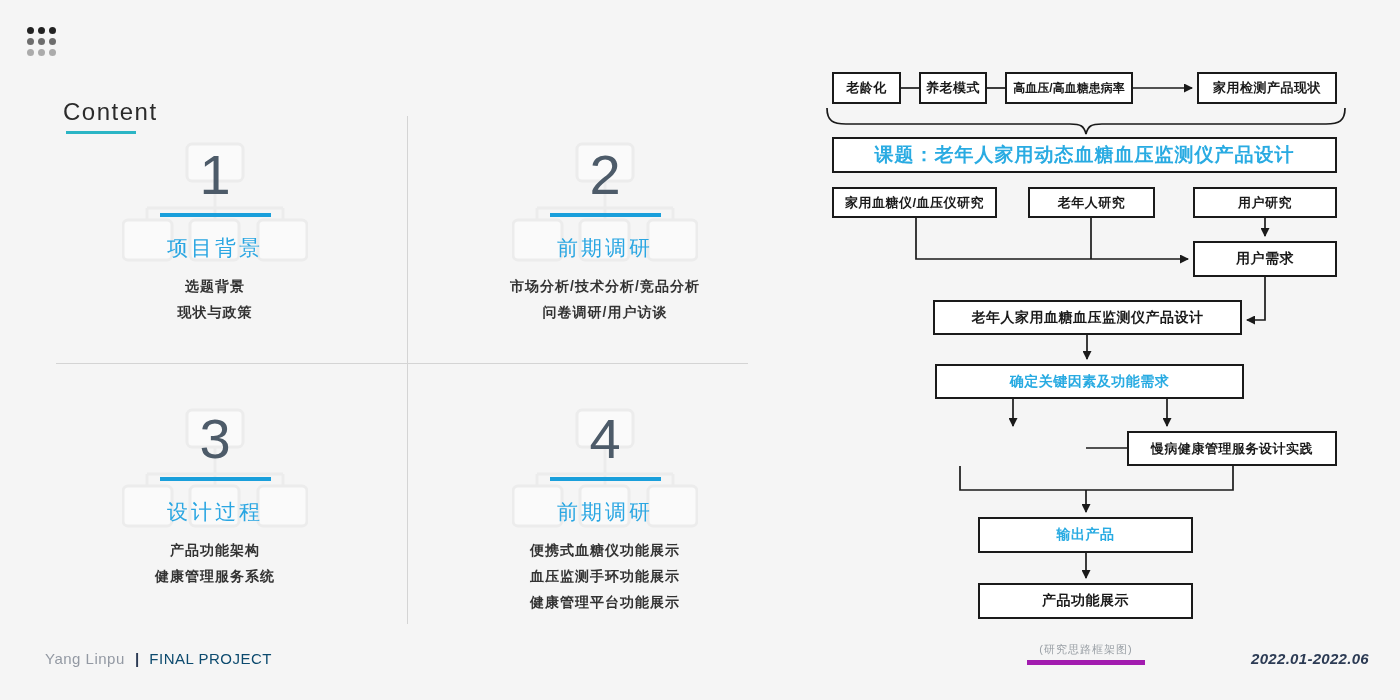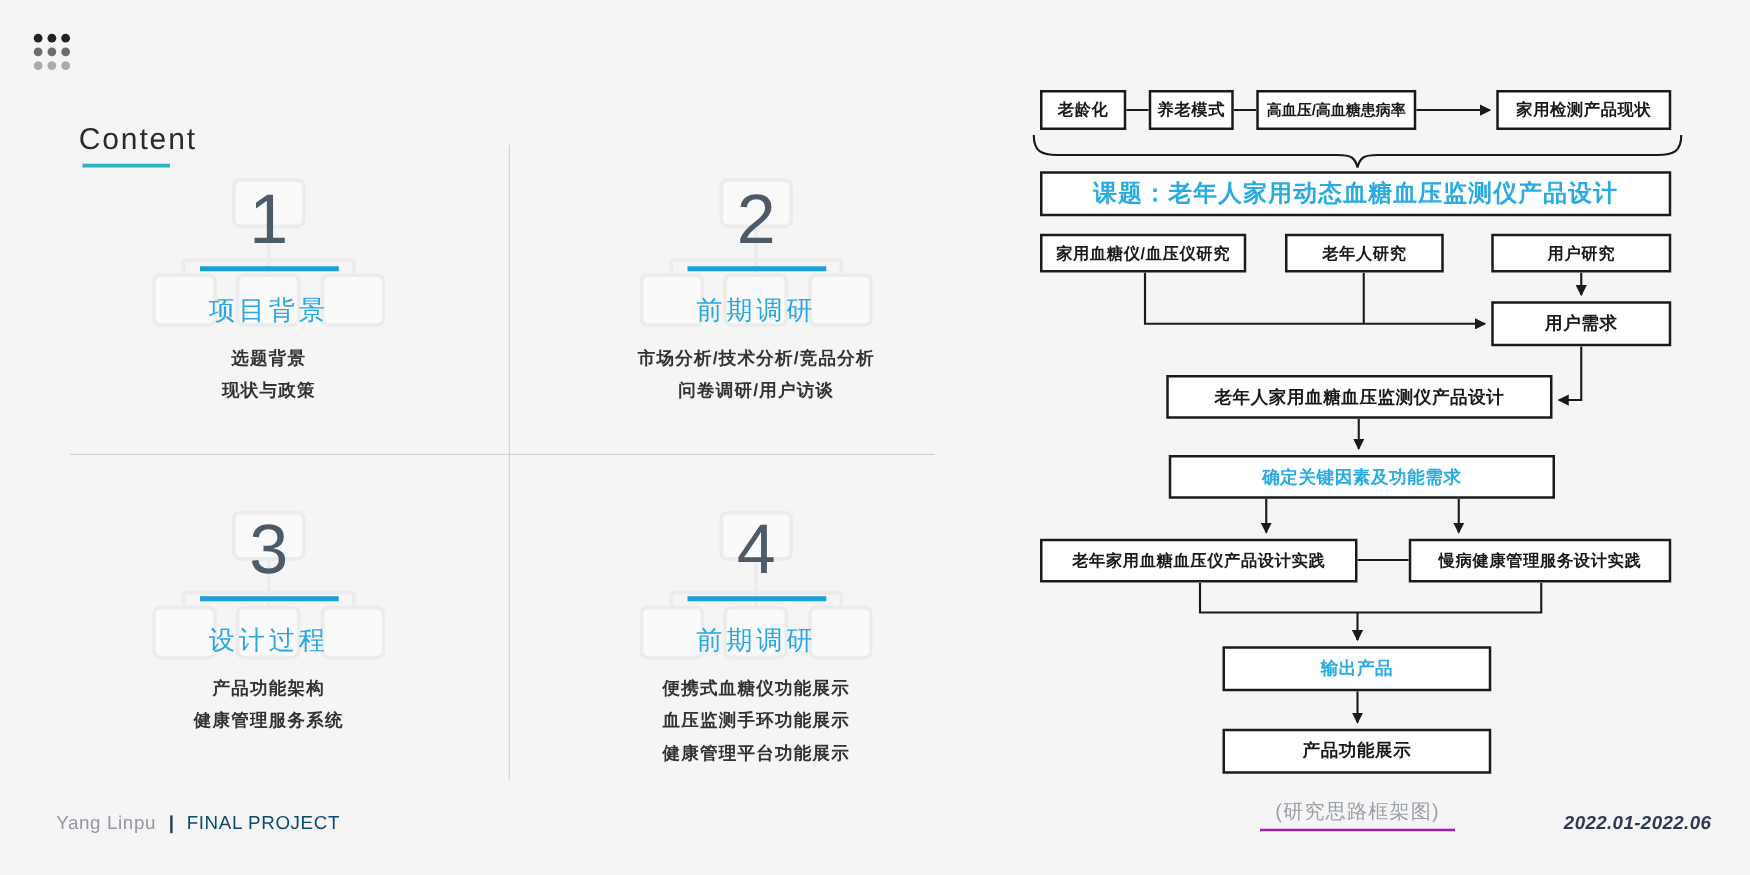--- a/index.html
+++ b/index.html
@@ -31,21 +31,21 @@
 
   
   .fc { position:absolute; left:800px; top:55px; width:560px; height:620px; }
   .fc svg.lines { position:absolute; left:0; top:0; pointer-events:none; }
   .fc .box { position:absolute; background:#fff; border:2px solid #1a1a1a; display:flex; align-items:center; justify-content:center; text-align:center; font-size:13px; font-weight:600; color:#1a1a1a; letter-spacing:0.5px; }
   .fc .box.blue { color:#29abe2; }
   .fc .box.fs12 { font-size:12px; letter-spacing:0; }
   .fc .box.fs14 { font-size:14px; }
   .fc .box.fs15 { font-size:19px; letter-spacing:1px; }
   .fc-caption { position:absolute; left:160px; top:584px; width:252px; text-align:center; }
-  .fc-caption span { display:inline-block; font-size:16px; color:#9aa0a6; letter-spacing:1px; border-bottom:2px solid #a21caf; padding:0 12px 3px 12px; }
+  .fc-caption span { display:inline-block; font-size:11px; color:#9aa0a6; letter-spacing:1px; border-bottom:5px solid #a21caf; padding:0 12px 3px 12px; }
 
   
   .footer-left { position:absolute; left:45px; top:650px; font-size:15px; }
   .footer-left .author { color:#9399a3; letter-spacing:0.5px; }
   .footer-left .sep { color:#2c3b54; font-weight:700; margin:0 6px; }
   .footer-left .project { color:#0c4a6e; font-weight:400; letter-spacing:0.5px; }
   .footer-right { position:absolute; right:31px; top:650px; font-size:15px; font-weight:700; font-style:italic; color:#2c3b54; letter-spacing:0.3px; }
 </style>
 </head>
 <body>
@@ -177,21 +177,20 @@
     <div class="box" style="left:32px;top:132px;width:165px;height:31px">家用血糖仪/血压仪研究</div>
     <div class="box" style="left:228px;top:132px;width:127px;height:31px">老年人研究</div>
     <div class="box" style="left:393px;top:132px;width:144px;height:31px">用户研究</div>
 
     <div class="box fs14" style="left:393px;top:186px;width:144px;height:36px">用户需求</div>
 
     <div class="box fs14" style="left:133px;top:245px;width:309px;height:35px">老年人家用血糖血压监测仪产品设计</div>
 
     <div class="box blue fs14" style="left:135px;top:309px;width:309px;height:35px">确定关键因素及功能需求</div>
 
-    <div class="box" style="left:32px;top:376px;width:254px;height:35px">老年家用血糖血压仪产品设计实践</div>
     <div class="box" style="left:327px;top:376px;width:210px;height:35px">慢病健康管理服务设计实践</div>
 
     <div class="box blue fs14" style="left:178px;top:462px;width:215px;height:36px">输出产品</div>
     <div class="box fs14" style="left:178px;top:528px;width:215px;height:36px">产品功能展示</div>
 
     <div class="fc-caption">
       <span>(研究思路框架图)</span>
     </div>
   </div>
 

